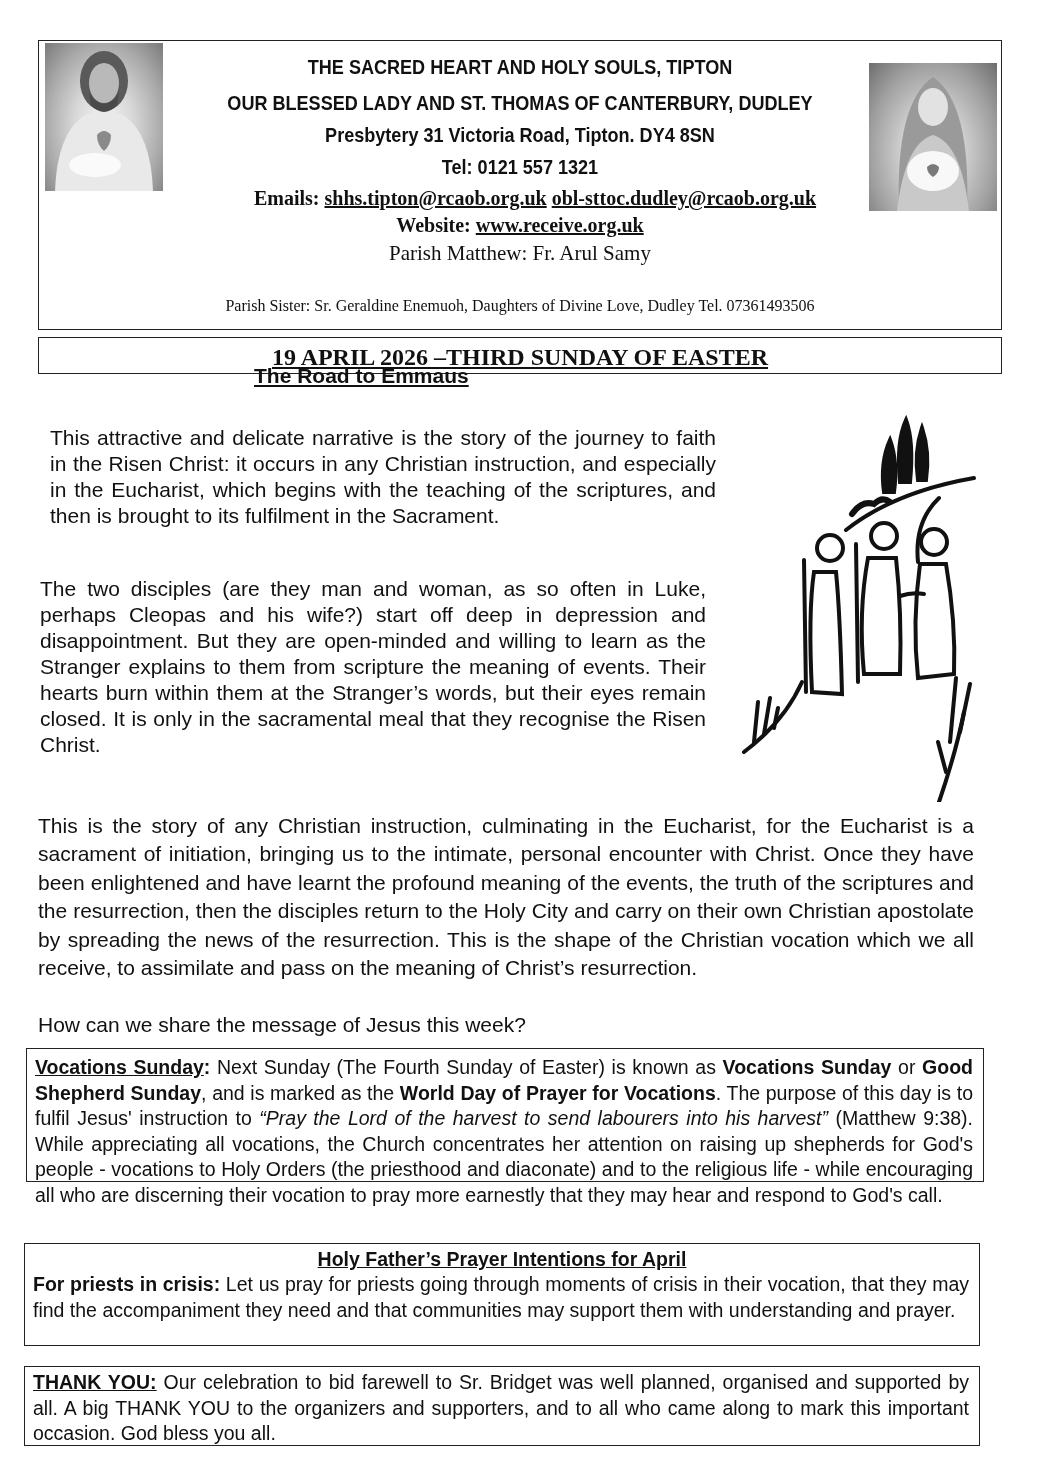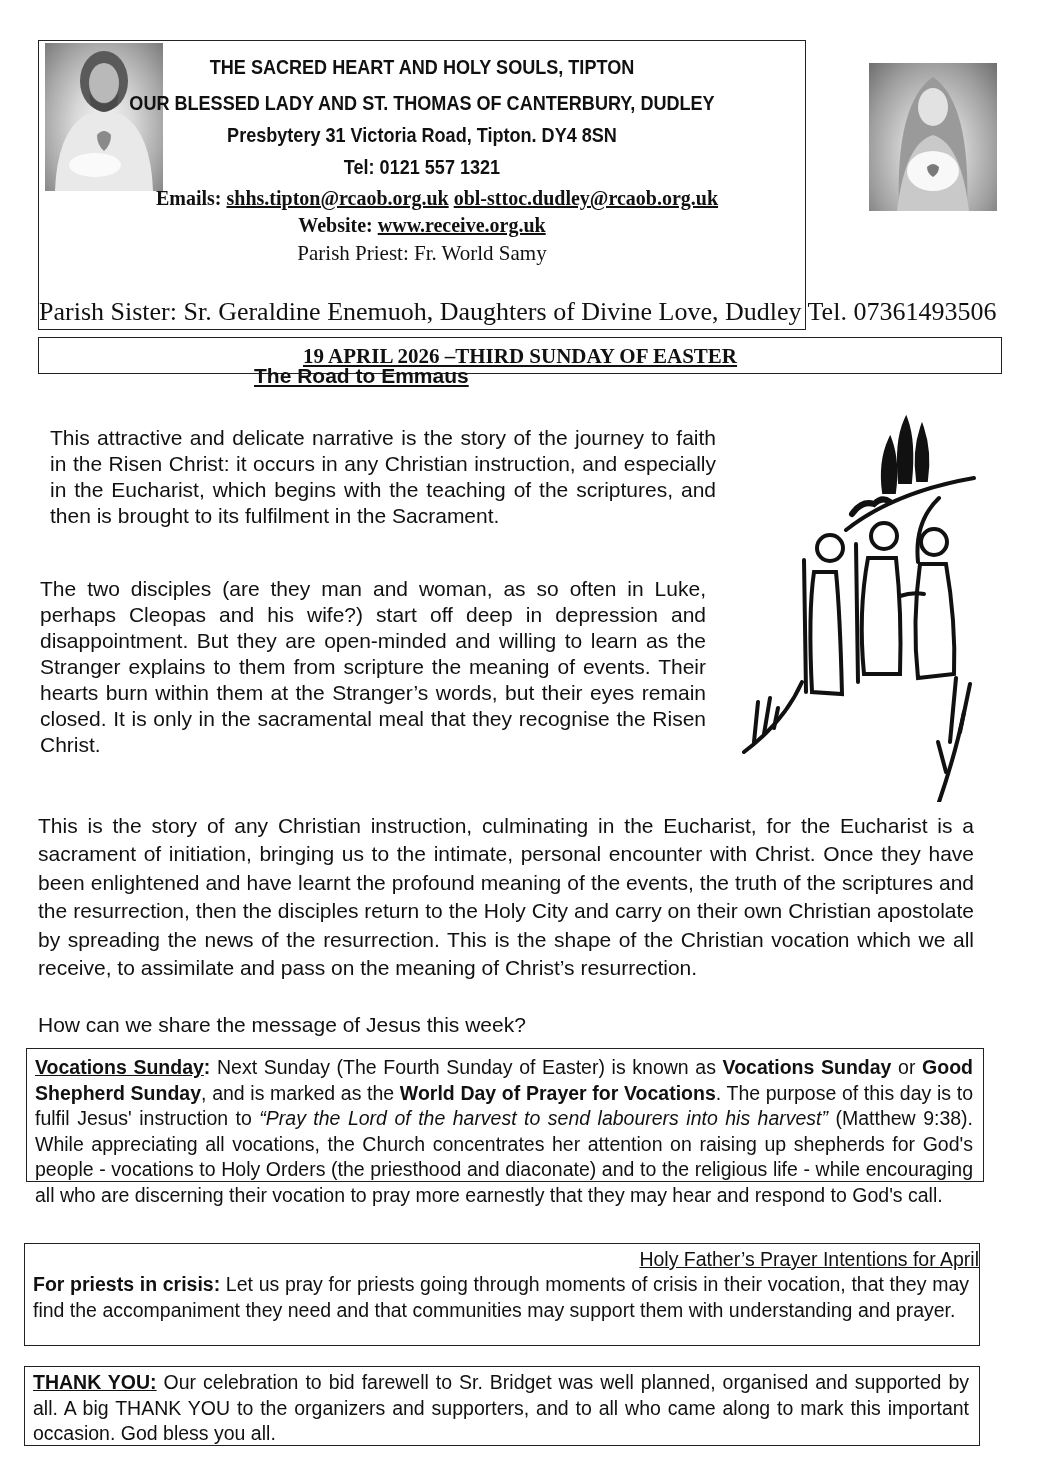--- a/index.html
+++ b/index.html
@@ -1,57 +1,57 @@
 <!DOCTYPE html>
 <html><head>
 <meta charset="utf-8">
 <style>
   html, body { margin: 0; padding: 0; background: #ffffff; }
   body { width: 1041px; height: 1468px; position: relative; overflow: hidden; color: #111; }
   .box { position: absolute; border: 1.5px solid #222; background: #fff; box-sizing: border-box; }
 
   
-  #header { left: 38px; top: 40px; width: 768px; height: 290px; text-decoration: underline; }
+  #header { left: 38px; top: 40px; width: 964px; height: 290px; text-decoration: underline; }
   .hdr-line { position: absolute; left: 0; right: 0; text-align: center; white-space: nowrap; }
   .h-bold-sans { font-family: "Liberation Sans", sans-serif; font-weight: bold; font-size: 21px; transform: scaleX(0.86); }
   .h-bold-serif { font-family: "Liberation Serif", serif; font-weight: bold; font-size: 20px; }
   .h-serif { font-family: "Liberation Serif", serif; font-size: 21px; }
   .ul { text-decoration: underline; }
 
   .portrait { position: absolute; overflow: hidden; }
   #portrait-left { left: 6px; top: 2px; width: 118px; height: 148px;
     background: radial-gradient(ellipse at 50% 55%, #f6f6f6 0%, #d8d8d8 35%, #a9a9a9 70%, #7a7a7a 100%); }
   #portrait-right { left: 830px; top: 22px; width: 128px; height: 148px;
     background: radial-gradient(ellipse at 50% 60%, #f2f2f2 0%, #cfcfcf 35%, #9f9f9f 70%, #6e6e6e 100%); }
 
   
   #date-banner { left: 38px; top: 337px; width: 964px; height: 37px; }
   #date-text { position: absolute; left: 0; right: 0; top: 6px; text-align: center;
-    font-family: "Liberation Serif", serif; font-weight: bold; font-size: 21px; text-decoration: underline; }
+    font-family: "Liberation Serif", serif; font-weight: bold; font-size: 24px; text-decoration: underline; }
 
   
   #article-title { position: absolute; left: 254px; top: 364px; font-family: "Liberation Sans", sans-serif;
     font-weight: bold; font-size: 21px; text-decoration: underline; }
   .para { position: absolute; font-family: "Liberation Sans", sans-serif; font-size: 21px; line-height: 26px;
     text-align: justify; margin: 0; }
   #para1 { left: 50px; top: 425px; width: 666px; }
   #para2 { left: 40px; top: 576px; width: 666px; }
   #para3 { left: 38px; top: 812px; width: 936px; line-height: 28.4px; }
   #para3-question { position: absolute; left: 38px; top: 1013px; font-family: "Liberation Sans", sans-serif; font-size: 21px; }
 
   #illustration { position: absolute; left: 724px; top: 412px; width: 270px; height: 390px; }
 
   
   #vocations-box { left: 26px; top: 1048px; width: 958px; height: 134px; }
   #prayer-box { left: 24px; top: 1243px; width: 956px; height: 103px; }
   #thanks-box { left: 24px; top: 1366px; width: 956px; height: 80px; }
   .box-text { position: absolute; left: 8px; right: 10px; font-family: "Liberation Sans", sans-serif;
     font-size: 19.5px; line-height: 25.5px; text-align: justify; margin: 0; }
-  .box-title { position: absolute; left: 0; right: 0; text-align: right; font-family: "Liberation Sans", sans-serif;
-    font-weight: normal; font-size: 19.5px; text-decoration: underline; }
+  .box-title { position: absolute; left: 0; right: 0; text-align: center; font-family: "Liberation Sans", sans-serif;
+    font-weight: bold; font-size: 19.5px; text-decoration: underline; }
   .lbl { font-weight: bold; text-decoration: underline; }
   .b { font-weight: bold; }
   .i { font-style: italic; }
 </style>
 </head>
 <body>
 
 <div class="box" id="header">
   <div class="portrait" id="portrait-left">
     <svg width="118" height="148" viewBox="0 0 118 148">
@@ -79,22 +79,22 @@
   <div class="hdr-line h-bold-sans" style="top:114px;">Tel: 0121 557 1321</div>
   <div class="hdr-line h-bold-serif" style="top:146px; padding-left:30px;">
     <span>Emails:</span>
     <span class="ul">shhs.tipton@rcaob.org.uk</span>
     <span class="ul">obl-sttoc.dudley@rcaob.org.uk</span>
   </div>
   <div class="hdr-line h-bold-serif" style="top:173px;">
     <span>Website:</span>
     <span class="ul">www.receive.org.uk</span>
   </div>
-  <div class="hdr-line h-serif" style="top:200px;">Parish Priest: Fr. World Samy</div>
-  <div class="hdr-line h-serif" style="top:256px; font-size:26px;">Parish Sister: Sr. Geraldine Enemuoh, Daughters of Divine Love, Dudley Tel. 07361493506</div>
+  <div class="hdr-line h-serif" style="top:200px;">Parish Matthew: Fr. Arul Samy</div>
+  <div class="hdr-line h-serif" style="top:256px; font-size:16px;">Parish Sister: Sr. Geraldine Enemuoh, Daughters of Divine Love, Dudley Tel. 07361493506</div>
 </div>
 
 <div class="box" id="date-banner">
   <div id="date-text">19 APRIL 2026 –THIRD SUNDAY OF EASTER</div>
 </div>
 
 <div id="article-title">The Road to Emmaus</div>
 <p class="para" id="para1">This attractive and delicate narrative is the story of the journey to faith in the Risen Christ: it occurs in any Christian instruction, and especially in the Eucharist, which begins with the teaching of the scriptures, and then is brought to its fulfilment in the Sacrament.</p>
 <p class="para" id="para2">The two disciples (are they man and woman, as so often in Luke, perhaps Cleopas and his wife?) start off deep in depression and disappointment. But they are open-minded and willing to learn as the Stranger explains to them from scripture the meaning of events. Their hearts burn within them at the Stranger’s words, but their eyes remain closed. It is only in the sacramental meal that they recognise the Risen Christ.</p>
 

